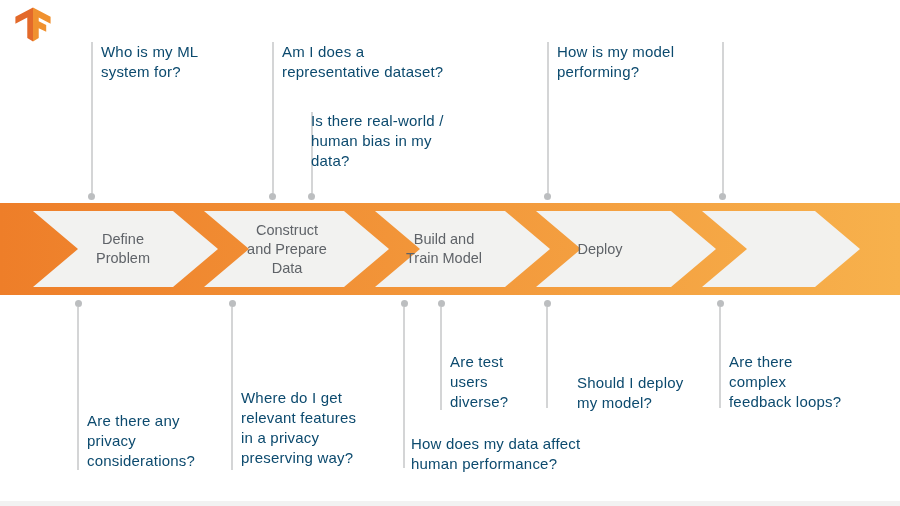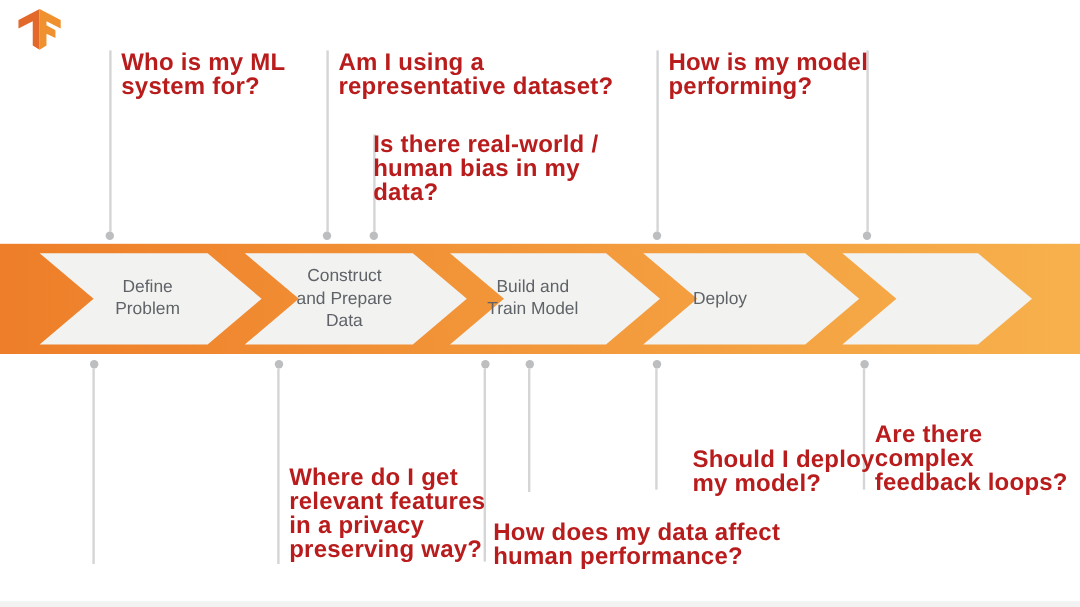--- a/index.html
+++ b/index.html
@@ -12,21 +12,21 @@
   .stage-label{
     position:absolute;top:203px;height:92px;width:150px;
     display:flex;align-items:center;justify-content:center;text-align:center;
     color:#5f6368;font-size:14.5px;line-height:19px;white-space:pre-line;
   }
   
   .cline{position:absolute;width:2px;background:#d4d5d6;}
   .cdot{position:absolute;width:7px;height:7px;border-radius:50%;background:#bcbec0;}
   
   .q{
-    position:absolute;color:#b91c1c;font-weight:700;font-size:20px;line-height:20px;
+    position:absolute;color:#0c4a6e;font-weight:400;font-size:15px;line-height:20px;
     letter-spacing:.2px;white-space:pre-line;
   }
   .bottom-strip{position:absolute;left:0;top:501px;width:900px;height:5px;background:#f2f2f2;}
   .logo{position:absolute;left:11px;top:7px;}
 </style>
 </head>
 <body>
 
 <div class="stage">
 
@@ -87,34 +87,40 @@
   <div class="cline" style="left:440px;top:307px;height:103px"></div>
 
   <div class="cdot" style="left:544px;top:300px"></div>
   <div class="cline" style="left:546px;top:307px;height:101px"></div>
 
   <div class="cdot" style="left:717px;top:300px"></div>
   <div class="cline" style="left:719px;top:307px;height:101px"></div>
 
   <div class="q" style="left:101px;top:42px">Who is my ML
 system for?</div>
-  <div class="q" style="left:282px;top:42px">Am I using a
+  <div class="q" style="left:282px;top:42px">Am I does a
 representative dataset?</div>
   <div class="q" style="left:311px;top:111px">Is there real-world /
 human bias in my
 data?</div>
   <div class="q" style="left:557px;top:42px">How is my model
 performing?</div>
 
+  <div class="q" style="left:87px;top:411px">Are there any
+privacy
+considerations?</div>
   <div class="q" style="left:241px;top:388px">Where do I get
 relevant features
 in a privacy
 preserving way?</div>
   <div class="q" style="left:411px;top:434px">How does my data affect
 human performance?</div>
+  <div class="q" style="left:450px;top:352px">Are test
+users
+diverse?</div>
   <div class="q" style="left:577px;top:373px">Should I deploy
 my model?</div>
   <div class="q" style="left:729px;top:352px">Are there
 complex
 feedback loops?</div>
 
   <div class="bottom-strip"></div>
 </div>
 
 </body></html>

